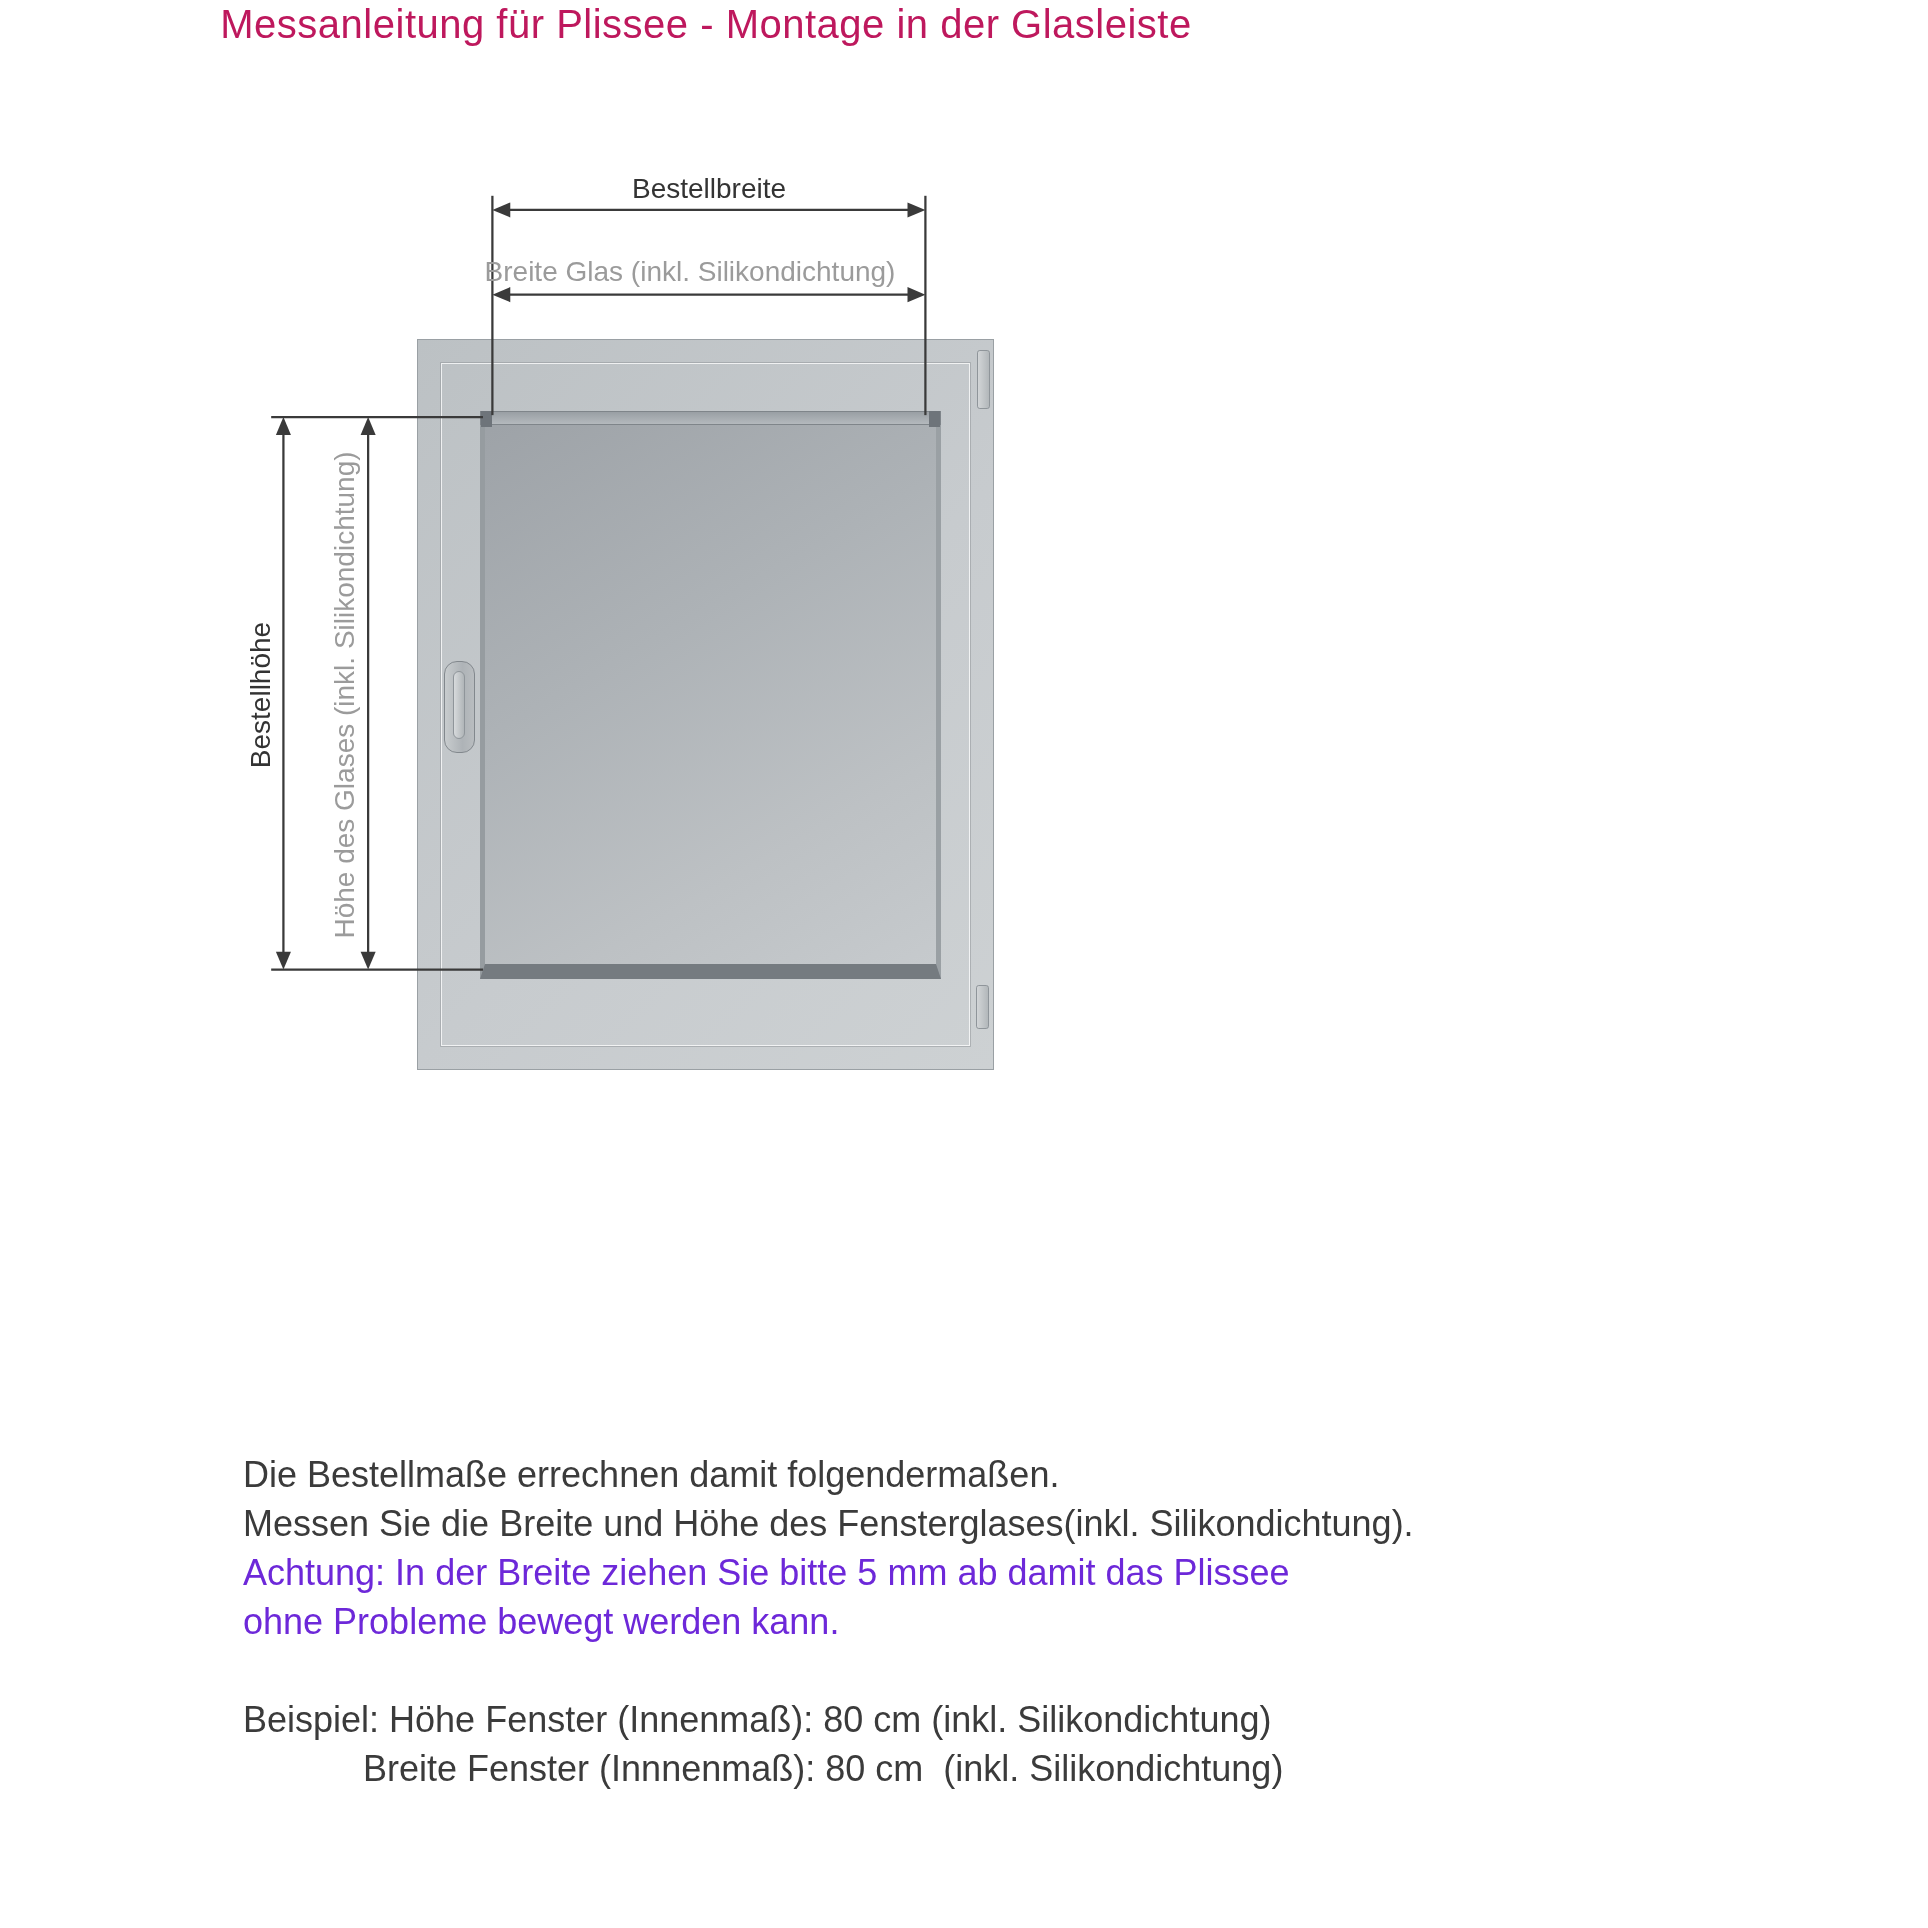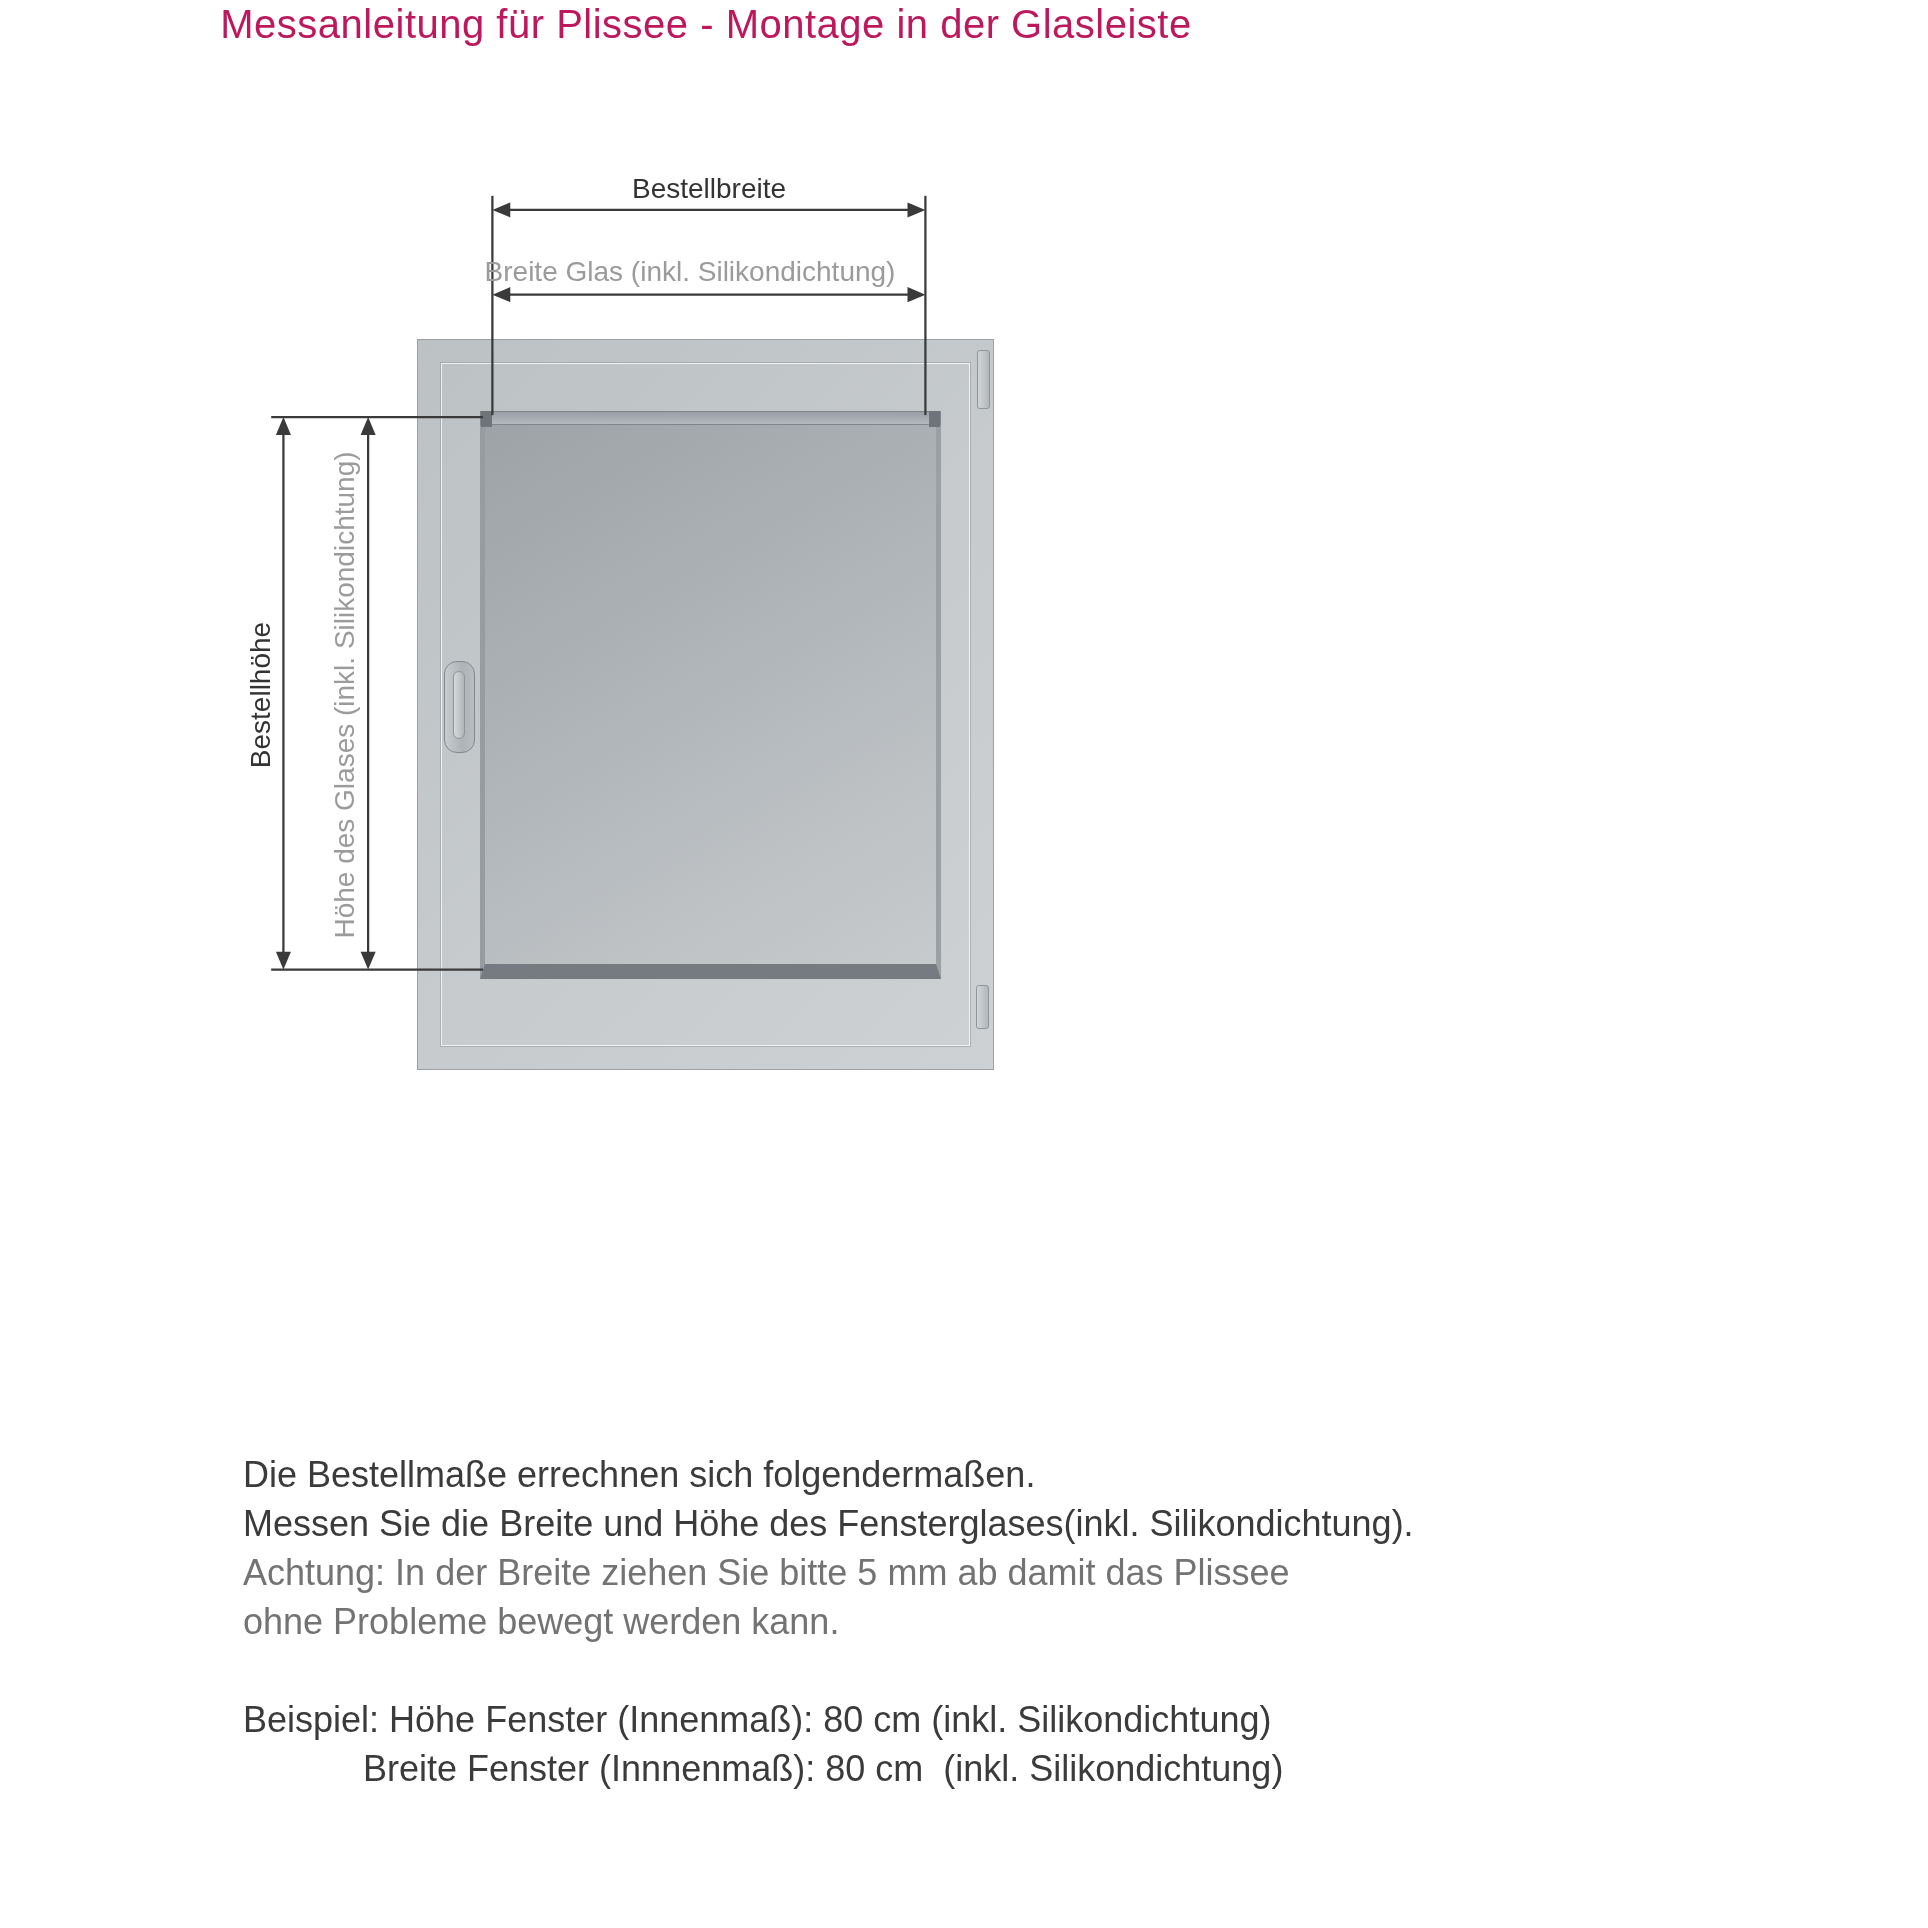--- a/index.html
+++ b/index.html
@@ -72,21 +72,21 @@
   .dim-label.gray{color:#9b9b9b;}
   .dim-label.h{transform:translate(-50%,-100%);}
   .dim-label.v{transform:translate(-50%,-50%) rotate(-90deg);}
 
   
   .instructions{
     position:absolute;left:243px;top:1450px;width:1507px;
     font-size:36px;line-height:49px;color:#3b3b3b;
   }
   .instructions div{white-space:pre;}
-  .warning{color:#737373;}
+  .warning{color:#6d28d9;}
   .spacer{height:49px;}
   .indent{padding-left:120px;}
 </style>
 </head>
 <body>
 
 <h1 class="page-title">Messanleitung für Plissee - Montage in der Glasleiste</h1>
 
 <div class="diagram">
 
@@ -140,21 +140,21 @@
     </g>
   </svg>
 
   <div class="dim-label h" style="left:709px;top:205px;">Bestellbreite</div>
   <div class="dim-label h gray" style="left:690px;top:288px;">Breite Glas (inkl. Silikondichtung)</div>
   <div class="dim-label v" style="left:261px;top:695px;">Bestellhöhe</div>
   <div class="dim-label v gray" style="left:345px;top:695px;">Höhe des Glases (inkl. Silikondichtung)</div>
 </div>
 
 <div class="instructions">
-  <div>Die Bestellmaße errechnen sich folgendermaßen.</div>
+  <div>Die Bestellmaße errechnen damit folgendermaßen.</div>
   <div>Messen Sie die Breite und Höhe des Fensterglases(inkl. Silikondichtung).</div>
   <div class="warning">Achtung: In der Breite ziehen Sie bitte 5 mm ab damit das Plissee</div>
   <div class="warning">ohne Probleme bewegt werden kann.</div>
   <div class="spacer"></div>
   <div>Beispiel: Höhe Fenster (Innenmaß): 80 cm (inkl. Silikondichtung)</div>
   <div class="indent">Breite Fenster (Innnenmaß): 80 cm  (inkl. Silikondichtung)</div>
 </div>
 
 
 </body></html>

